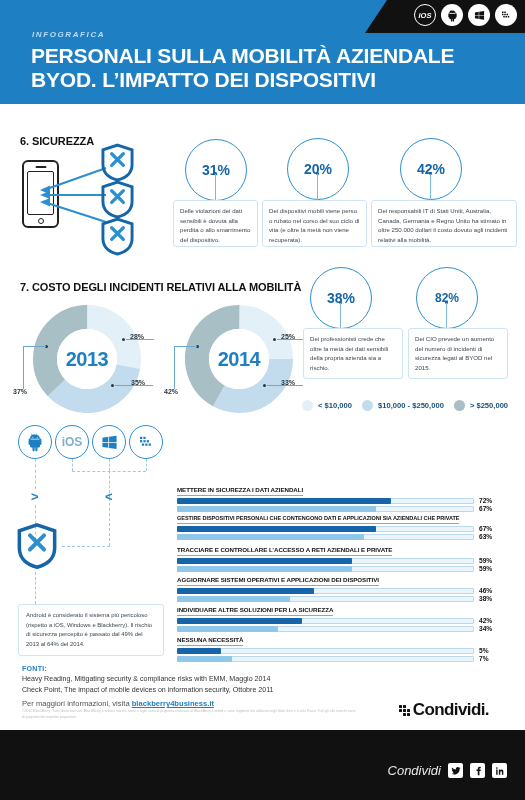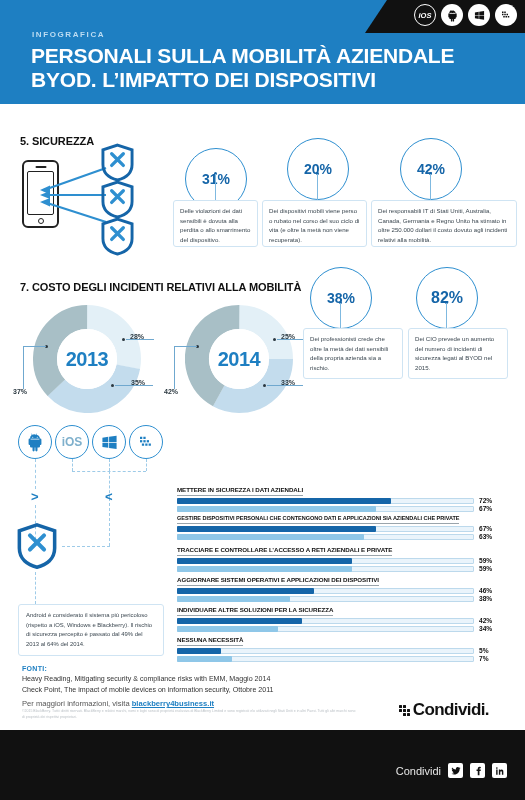--- a/index.html
+++ b/index.html
@@ -26,21 +26,21 @@
     display: flex; gap: 5px; align-items: center;
   }
   .hdr-ico {
     width: 22px; height: 22px; border-radius: 50%;
     background: #fff; display: flex; align-items: center; justify-content: center;
     color: #111; font-size: 9px; font-weight: bold;
   }
   .hdr-ico.outline { background: transparent; border: 1.4px solid #fff; color: #fff; }
   .kicker {
     position: absolute; left: 32px; top: 30px;
-    color: #bcdcf2; font-size: 8px; letter-spacing: 1.6px; font-weight: bold;
+    color: #bcdcf2; font-size: 8px; letter-spacing: 1.6px; font-weight: bold; font-style: italic;
   }
   .main-title {
     position: absolute; left: 31px; top: 44px; width: 460px;
     color: #fff; font-size: 21px; font-weight: bold; line-height: 1.12;
     letter-spacing: -0.2px;
   }
   .main-title span { display: block; }
 
   
   .sec-title {
@@ -143,21 +143,21 @@
   .info { position:absolute; left: 22px; top: 699px; font-size: 7.6px; color: #555; }
   .info a { color: #1e7fc2; text-decoration: underline; font-weight: bold; }
   .legal { position:absolute; left: 22px; top: 709px; width: 335px; font-size: 3.5px; line-height: 1.7; color: #b9bfc4; }
   .bb-logo { position:absolute; right: 36px; top: 700px; font-size: 17px; font-weight: bold; color: #111; letter-spacing: -0.6px; display:flex; align-items:center; gap:3px;}
   .bb-dots { display:grid; grid-template-columns: repeat(3, 3px); grid-auto-rows: 3px; gap:1px; }
   .bb-dots i { background:#111; display:block; width:3px; height:3px; border-radius:0.5px; }
   .bb-dots i.off { background: transparent; }
 
   .blackbar { position:absolute; left:0; bottom:0; width:525px; height:70px; background:#111; }
   .share { position:absolute; right: 18px; bottom: 22px; display:flex; align-items:center; gap:7px; }
-  .share-tx { color: #e6e6e6; font-size: 11px; }
+  .share-tx { color: #e6e6e6; font-size: 13px; font-style: italic; }
   .s-ico { width: 15px; height: 15px; border-radius: 2px; background:#fff; color:#111;
            display:flex; align-items:center; justify-content:center; font-size:9px; font-weight:bold;}
 </style>
 </head>
 <body>
 
 <div class="page">
 
   <div class="header">
     <div class="hdr-black"></div>
@@ -186,21 +186,21 @@
         </svg>
       </div>
     </div>
     <div class="kicker">INFOGRAFICA</div>
     <div class="main-title">
       <span>PERSONALI SULLA MOBILITÀ AZIENDALE</span>
       <span>BYOD. L’IMPATTO DEI DISPOSITIVI</span>
     </div>
   </div>
 
-  <div class="sec-title" style="left:20px; top:135px;">5. SICUREZZA</div>
+  <div class="sec-title" style="left:20px; top:135px;">6. SICUREZZA</div>
 
   <div class="phone">
     <div class="speaker"></div>
     <div class="screen"></div>
     <div class="home"></div>
   </div>
 
   <svg class="arrow-svg" viewBox="0 0 180 130">
     <g stroke="#2e8fd0" stroke-width="2.2" fill="none">
       <line x1="106" y1="38" x2="44" y2="60"></line>
@@ -224,21 +224,21 @@
       <path d="M11 11 23 23M23 11 11 23" stroke="#2e8fd0" stroke-width="3.4" stroke-linecap="round"></path>
     </svg>
   </div>
   <div class="shield" style="left:101px; top:217px;">
     <svg viewBox="0 0 34 40" width="33" height="39">
       <path d="M17 2 32 7v15c0 9-7 14-15 16-8-2-15-7-15-16V7z" fill="none" stroke="#1565a8" stroke-width="3"></path>
       <path d="M11 11 23 23M23 11 11 23" stroke="#2e8fd0" stroke-width="3.4" stroke-linecap="round"></path>
     </svg>
   </div>
 
-  <div class="circ" style="left:185px; top:148px; width:62px; height:62px; font-size:14px;">31%</div>
+  <div class="circ" style="left:185px; top:139px; width:62px; height:62px; font-size:14px;">31%</div>
   <div class="cdot" style="left:214px; top:172px;"></div>
   <div class="connector" style="left:215px; top:174px; height:27px;"></div>
   <div class="stat-box" style="left:173px; top:200px; width:85px; height:47px;">Delle violazioni dei dati sensibili è dovuta alla perdita o allo smarrimento del dispositivo.</div>
 
   <div class="circ" style="left:287px; top:138px; width:62px; height:62px; font-size:14px;">20%</div>
   <div class="cdot" style="left:316px; top:172px;"></div>
   <div class="connector" style="left:317px; top:174px; height:27px;"></div>
   <div class="stat-box" style="left:262px; top:200px; width:105px; height:47px;">Dei dispositivi mobili viene perso o rubato nel corso del suo ciclo di vita (e oltre la metà non viene recuperata).</div>
 
   <div class="circ" style="left:400px; top:138px; width:62px; height:62px; font-size:14px;">42%</div>
@@ -288,25 +288,33 @@
   <div class="ldot" style="left:196px; top:345px;"></div>
   <div class="leader" style="left:174px; top:346px; width:23px;"></div>
   <div class="leader-v" style="left:174px; top:346px; height:43px;"></div>
   <div class="dlabel" style="left:164px; top:388px;">42%</div>
 
   <div class="circ" style="left:310px; top:267px; width:62px; height:62px; font-size:14px;">38%</div>
   <div class="cdot" style="left:339px; top:301px;"></div>
   <div class="connector" style="left:340px; top:303px; height:26px;"></div>
   <div class="stat-box" style="left:303px; top:328px; width:100px; height:51px;">Dei professionisti crede che oltre la metà dei dati sensibili della propria azienda sia a rischio.</div>
 
-  <div class="circ" style="left:416px; top:267px; width:62px; height:62px; font-size:16px;">82%</div>
+  <div class="circ" style="left:416px; top:267px; width:62px; height:62px; font-size:12px;">82%</div>
   <div class="cdot" style="left:445px; top:301px;"></div>
   <div class="connector" style="left:446px; top:303px; height:26px;"></div>
   <div class="stat-box" style="left:408px; top:328px; width:100px; height:51px;">Dei CIO prevede un aumento del numero di incidenti di sicurezza legati al BYOD nel 2015.</div>
 
+  <div class="legend">
+    <span class="lg-sw" style="background:#e3f0f7;"></span>
+    <span class="lg-tx">&lt; $10,000</span>
+    <span class="lg-sw" style="background:#c3dced;"></span>
+    <span class="lg-tx">$10,000 - $250,000</span>
+    <span class="lg-sw" style="background:#a8bfc6;"></span>
+    <span class="lg-tx">&gt; $250,000</span>
+  </div>
 
   <div class="plat" style="left:18px; top:425px;">
     <svg width="20" height="20" viewBox="0 0 24 24" fill="#1e7fc2">
       <path d="M6 9h12v8a1.5 1.5 0 0 1-1.5 1.5H15V22a1.3 1.3 0 0 1-2.6 0v-3.5h-0.8V22a1.3 1.3 0 0 1-2.6 0v-3.5H7.5A1.5 1.5 0 0 1 6 17V9zM4.3 9.2a1.3 1.3 0 0 1 2.6 0v5.2a1.3 1.3 0 0 1-2.6 0V9.2zm12.8 0a1.3 1.3 0 0 1 2.6 0v5.2a1.3 1.3 0 0 1-2.6 0V9.2zM8.2 3.4l-.8-1.3.5-.3.9 1.4a6.2 6.2 0 0 1 4.4 0l.9-1.4.5.3-.8 1.3A5.3 5.3 0 0 1 18 8H6a5.3 5.3 0 0 1 2.2-4.6zM9.3 5.6a.6.6 0 1 0 0 1.2.6.6 0 0 0 0-1.2zm5.4 0a.6.6 0 1 0 0 1.2.6.6 0 0 0 0-1.2z"></path>
     </svg>
   </div>
   <div class="plat" style="left:55px; top:425px; font-size:12px; font-weight:bold; color:#7fb0cc;">iOS</div>
   <div class="plat" style="left:92px; top:425px;">
     <svg width="17" height="17" viewBox="0 0 24 24" fill="#1e7fc2">
       <path d="M2 5.3 10.3 4v7.2H2V5.3zM11.4 3.8 22 2.3v8.9H11.4V3.8zM2 12.3h8.3v7.2L2 18.2v-5.9zm9.4 0H22v8.9l-10.6-1.5v-7.4z"></path>

